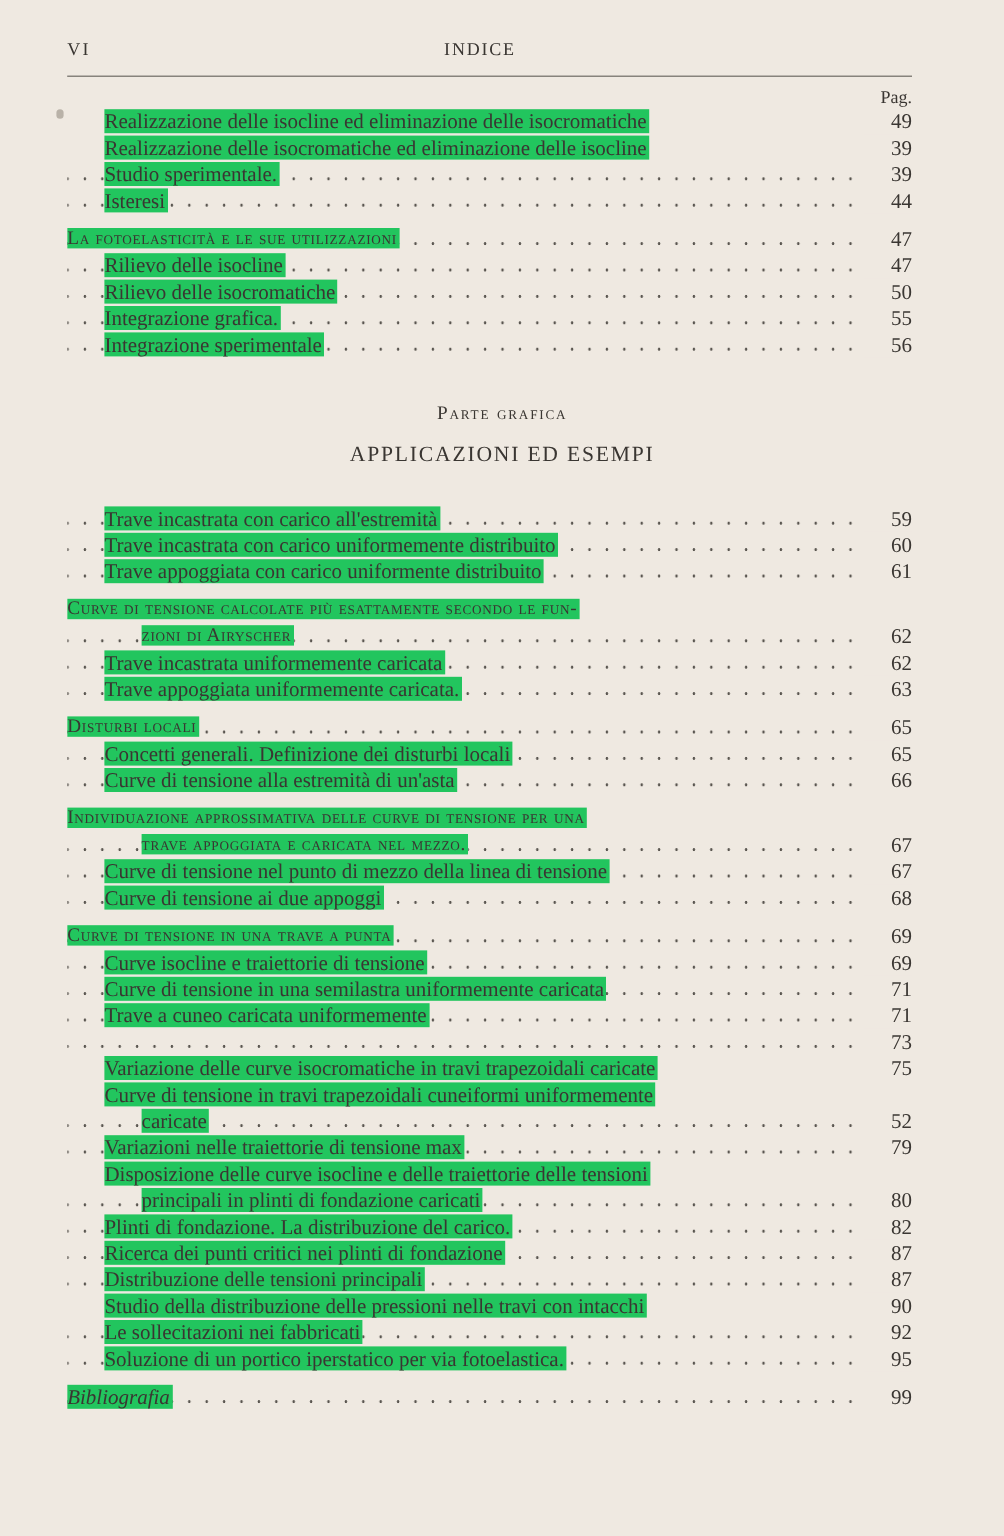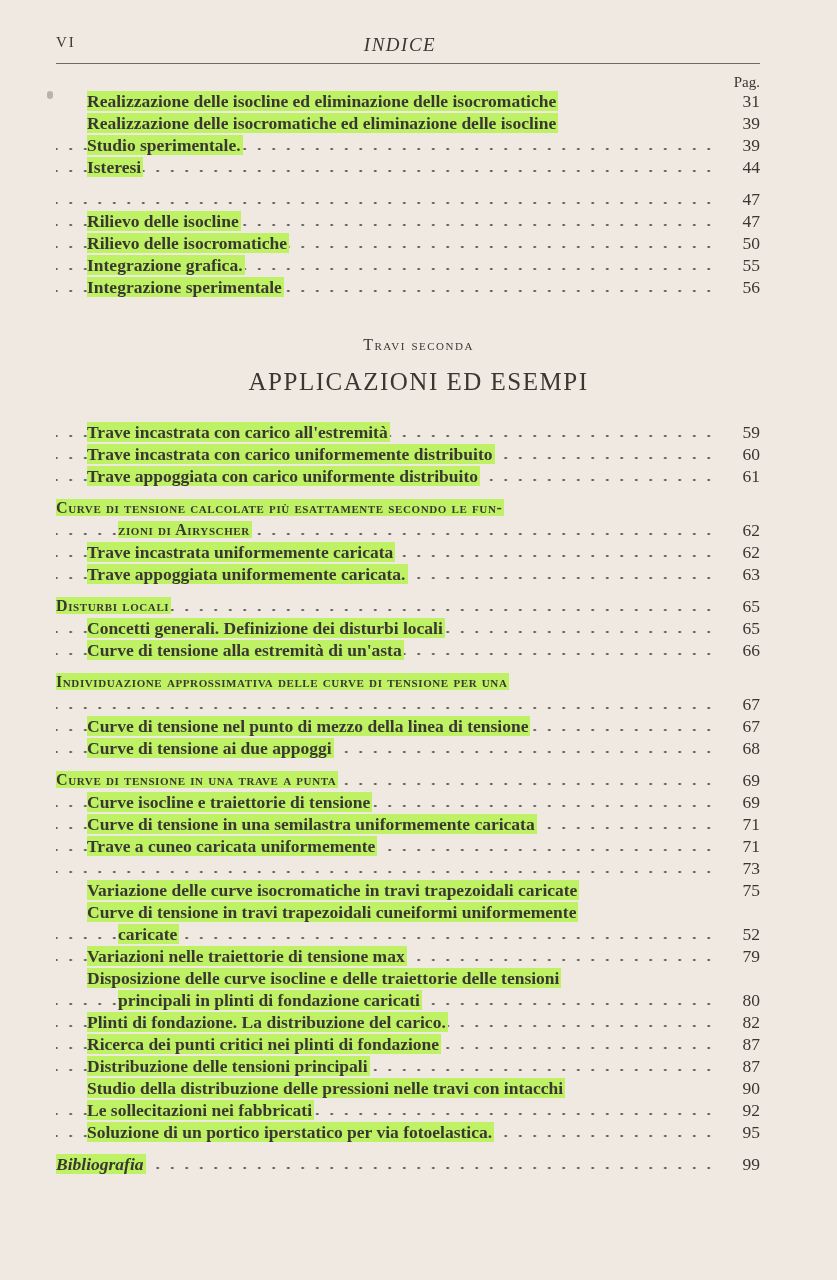--- a/index.html
+++ b/index.html
@@ -6,85 +6,85 @@
   body {
     width: 837px; height: 1280px; overflow: hidden;
     background: #efe9e1;
     font-family: "Liberation Serif", "DejaVu Serif", serif;
     color: #3a3632;
     position: relative;
   }
   .page { position: absolute; left: 0; top: 0; width: 837px; height: 1280px; }
   .header { position: absolute; left: 56px; top: 34px; width: 704px; height: 22px; }
   .header .folio { position: absolute; left: 0; top: 0; font-size: 15px; letter-spacing: 2px; }
-  .header .title { position: absolute; left: 0; right: 16px; text-align: center; top: 0; font-size: 19px; letter-spacing: 1.5px; font-style: italic; }
+  .header .title { position: absolute; left: 0; right: 16px; text-align: center; top: 0; font-size: 15px; letter-spacing: 1.5px; }
   .rule { position: absolute; left: 56px; top: 63px; width: 704px; height: 1px; background: #6e6a64; }
   .pag { position: absolute; right: 77px; top: 74px; font-size: 15px; }
   .toc { position: absolute; left: 56px; width: 704px; }
   .row { position: relative; height: 22px; line-height: 22px; font-size: 17.5px; white-space: nowrap; overflow: hidden; }
   .row.sub { padding-left: 31px; }
   .row.cont { padding-left: 62px; }
-  .row .txt { background: #bef264; position: relative; z-index: 1; padding-right: 2px; font-weight: bold; }
+  .row .txt { background: #22c55e; position: relative; z-index: 1; padding-right: 2px; }
   .row .leader { position: absolute; left: 0; right: 44px; bottom: 5px; height: 4px;
     background-image: radial-gradient(circle, #5a5650 1px, transparent 1.3px);
     background-size: 14.5px 4px; background-position: right center; z-index: 0; }
   .row .num { position: absolute; right: 0; top: 0; width: 40px; text-align: right; background: #efe9e1; z-index: 1; }
   .row.sec { font-variant: small-caps; letter-spacing: 0.6px; font-size: 16px; }
   .row.sec .num { font-size: 17.5px; letter-spacing: 0; font-variant: normal; }
   .row.ital .txt { font-style: italic; }
   .gap { height: 10px; }
   .part { position: absolute; left: 0; width: 837px; text-align: center; }
   .part-label { top: 336px; font-variant: small-caps; font-size: 16px; letter-spacing: 1.5px; }
-  .part-title { top: 368px; font-size: 25px; letter-spacing: 1.5px; }
+  .part-title { top: 368px; font-size: 18px; letter-spacing: 1.5px; }
   .smudge { position: absolute; left: 47px; top: 91px; width: 6px; height: 8px; border-radius: 3px; background: #b9b2a8; }
 </style>
 </head>
 <body>
 
 <div class="page">
   <div class="smudge"></div>
   <div class="header">
     <span class="folio">VI</span>
     <div class="title">INDICE</div>
   </div>
   <div class="rule"></div>
   <div class="pag">Pag.</div>
 
   <div class="toc" id="toc-top" style="top:90px;">
-      <div class="row sub nolead"><span class="txt">Realizzazione delle isocline ed eliminazione delle isocromatiche</span><span class="num">31</span></div>
+      <div class="row sub nolead"><span class="txt">Realizzazione delle isocline ed eliminazione delle isocromatiche</span><span class="num">49</span></div>
       <div class="row sub nolead"><span class="txt">Realizzazione delle isocromatiche ed eliminazione delle isocline</span><span class="num">39</span></div>
       <div class="row sub"><span class="leader"></span><span class="txt">Studio sperimentale.</span><span class="num">39</span></div>
       <div class="row sub"><span class="leader"></span><span class="txt">Isteresi</span><span class="num">44</span></div>
       <div class="gap"></div>
-      <div class="row sec"><span class="leader"></span><span class="num">47</span></div>
+      <div class="row sec"><span class="leader"></span><span class="txt">La fotoelasticità e le sue utilizzazioni</span><span class="num">47</span></div>
       <div class="row sub"><span class="leader"></span><span class="txt">Rilievo delle isocline</span><span class="num">47</span></div>
       <div class="row sub"><span class="leader"></span><span class="txt">Rilievo delle isocromatiche</span><span class="num">50</span></div>
       <div class="row sub"><span class="leader"></span><span class="txt">Integrazione grafica.</span><span class="num">55</span></div>
       <div class="row sub"><span class="leader"></span><span class="txt">Integrazione sperimentale</span><span class="num">56</span></div>
     </div>
 
-  <div class="part part-label">Travi seconda</div>
+  <div class="part part-label">Parte grafica</div>
   <div class="part part-title">APPLICAZIONI ED ESEMPI</div>
 
   <div class="toc" id="toc-bottom" style="top:421px;">
       <div class="row sub"><span class="leader"></span><span class="txt">Trave incastrata con carico all'estremità</span><span class="num">59</span></div>
       <div class="row sub"><span class="leader"></span><span class="txt">Trave incastrata con carico uniformemente distribuito</span><span class="num">60</span></div>
       <div class="row sub"><span class="leader"></span><span class="txt">Trave appoggiata con carico uniformente distribuito</span><span class="num">61</span></div>
       <div class="gap"></div>
       <div class="row sec nolead"><span class="txt">Curve di tensione calcolate più esattamente secondo le fun-</span><span class="num"></span></div>
       <div class="row sec cont"><span class="leader"></span><span class="txt">zioni di Airyscher</span><span class="num">62</span></div>
       <div class="row sub"><span class="leader"></span><span class="txt">Trave incastrata uniformemente caricata</span><span class="num">62</span></div>
       <div class="row sub"><span class="leader"></span><span class="txt">Trave appoggiata uniformemente caricata.</span><span class="num">63</span></div>
       <div class="gap"></div>
       <div class="row sec"><span class="leader"></span><span class="txt">Disturbi locali</span><span class="num">65</span></div>
       <div class="row sub"><span class="leader"></span><span class="txt">Concetti generali. Definizione dei disturbi locali</span><span class="num">65</span></div>
       <div class="row sub"><span class="leader"></span><span class="txt">Curve di tensione alla estremità di un'asta</span><span class="num">66</span></div>
       <div class="gap"></div>
       <div class="row sec nolead"><span class="txt">Individuazione approssimativa delle curve di tensione per una</span><span class="num"></span></div>
-      <div class="row sec cont"><span class="leader"></span><span class="num">67</span></div>
+      <div class="row sec cont"><span class="leader"></span><span class="txt">trave appoggiata e caricata nel mezzo.</span><span class="num">67</span></div>
       <div class="row sub"><span class="leader"></span><span class="txt">Curve di tensione nel punto di mezzo della linea di tensione</span><span class="num">67</span></div>
       <div class="row sub"><span class="leader"></span><span class="txt">Curve di tensione ai due appoggi</span><span class="num">68</span></div>
       <div class="gap"></div>
       <div class="row sec"><span class="leader"></span><span class="txt">Curve di tensione in una trave a punta</span><span class="num">69</span></div>
       <div class="row sub"><span class="leader"></span><span class="txt">Curve isocline e traiettorie di tensione</span><span class="num">69</span></div>
       <div class="row sub"><span class="leader"></span><span class="txt">Curve di tensione in una semilastra uniformemente caricata</span><span class="num">71</span></div>
       <div class="row sub"><span class="leader"></span><span class="txt">Trave a cuneo caricata uniformemente</span><span class="num">71</span></div>
       <div class="row sub"><span class="leader"></span><span class="num">73</span></div>
       <div class="row sub nolead"><span class="txt">Variazione delle curve isocromatiche in travi trapezoidali caricate</span><span class="num">75</span></div>
       <div class="row sub nolead"><span class="txt">Curve di tensione in travi trapezoidali cuneiformi uniformemente</span><span class="num"></span></div>

